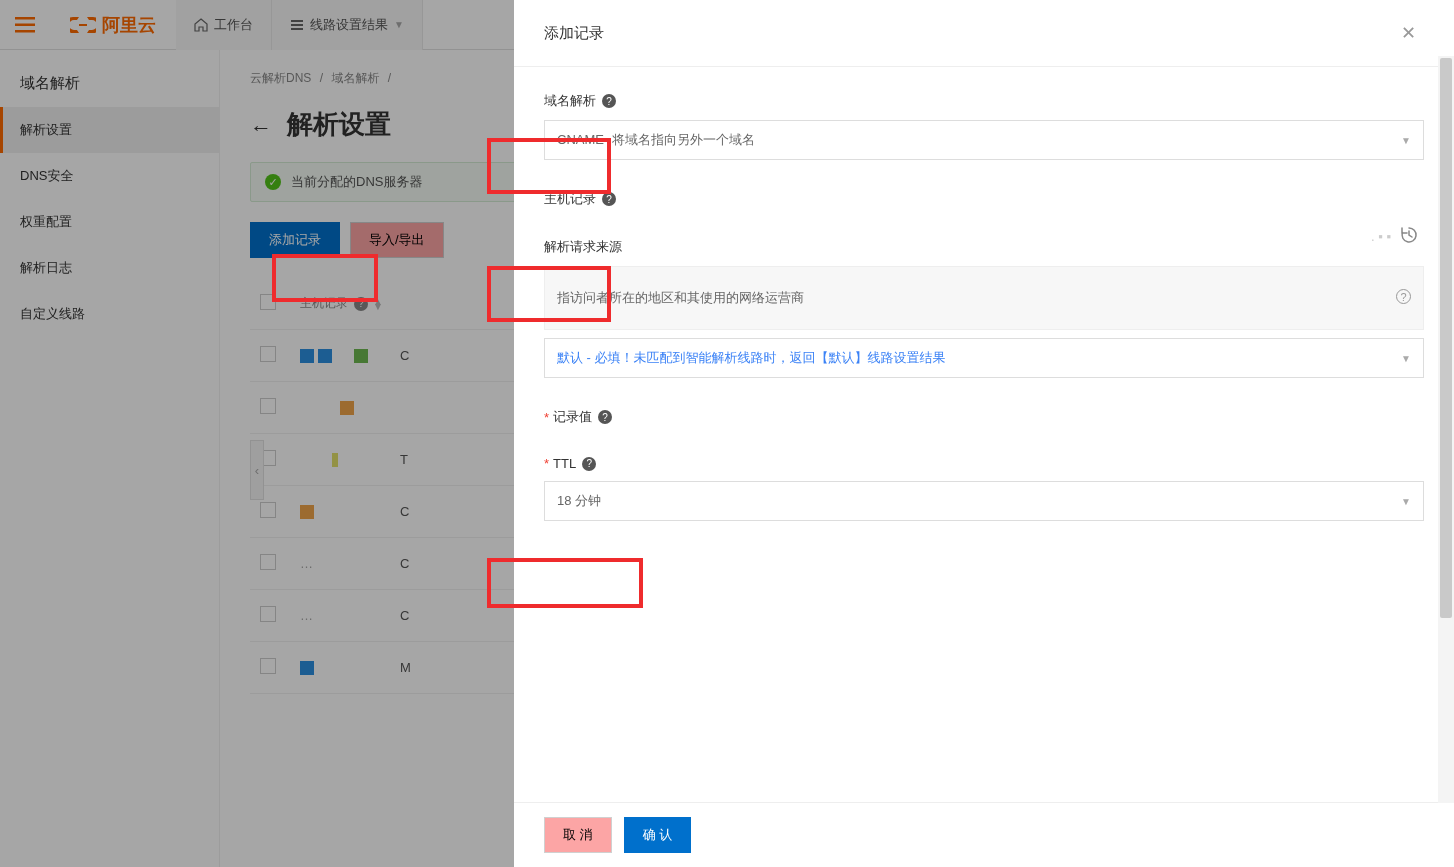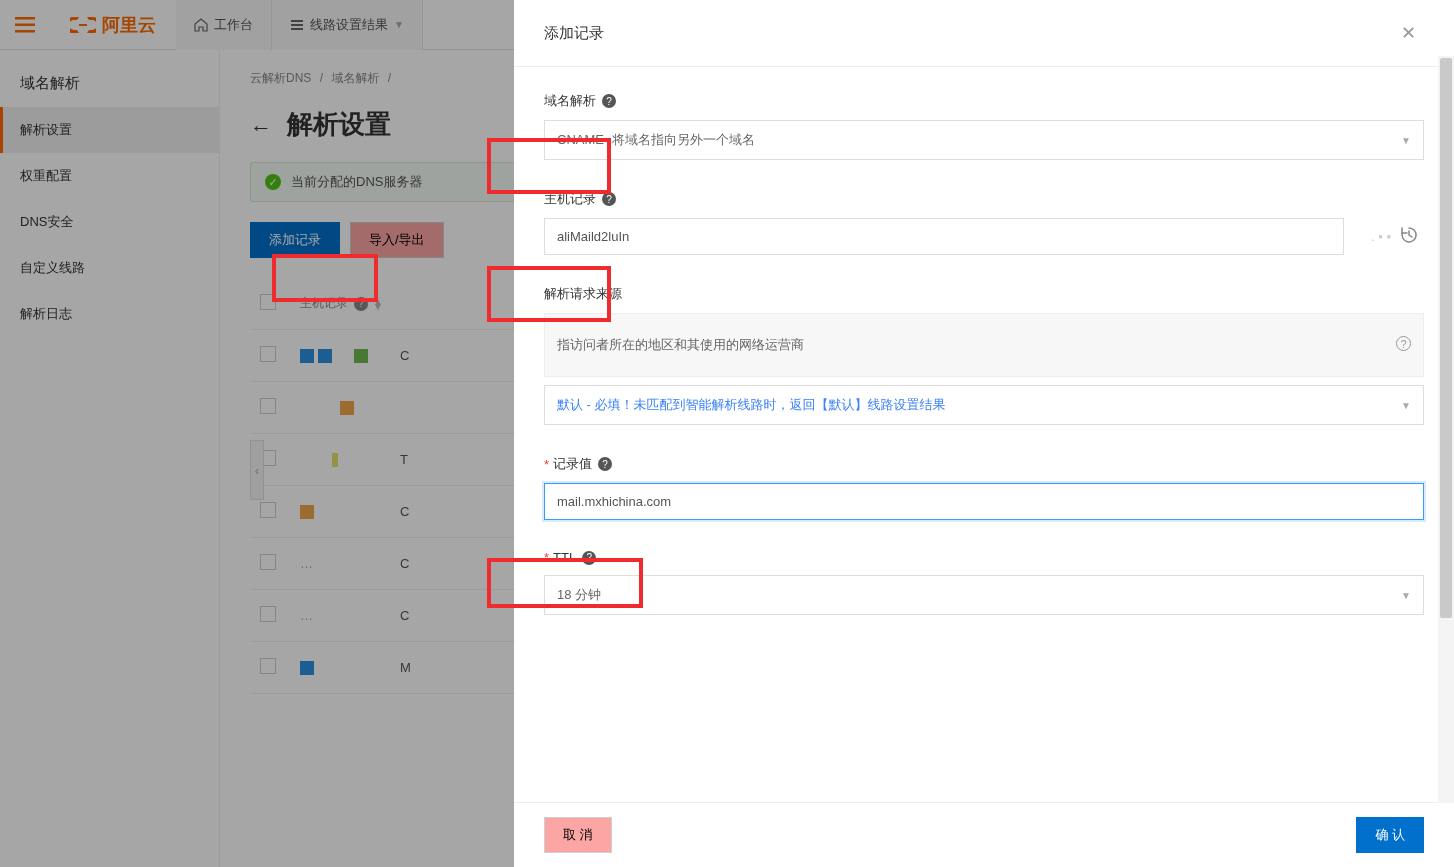--- a/index.html
+++ b/index.html
@@ -49,21 +49,21 @@
 .help-icon { width: 14px; height: 14px; border-radius: 50%; background: #555; color: #fff; font-size: 10px; display: inline-flex; align-items: center; justify-content: center; margin-left: 6px; }
 .help-icon-o { width: 15px; height: 15px; border-radius: 50%; border:1px solid #999; color: #999; font-size: 11px; display: inline-flex; align-items: center; justify-content: center;}
 .form-select, .form-input { width: 100%; border: 1px solid #ddd; padding: 10px 12px; font-size: 13px; color: #666; background: #fff; display:flex; align-items:center; position: relative; }
 .form-select .caret { margin-left: auto; color: #aaa; font-size: 10px; }
 .form-input input { border: none; outline: none; width: 100%; font-size: 13px; color: #555; background: transparent; }
 .form-row { margin-bottom: 30px; position: relative; }
 .form-input.focused { border-color: #3b99fc; box-shadow: 0 0 0 2px rgba(59,153,252,0.2); }
 .suffix-box { position: absolute; right: -75px; top: 0; display:flex; align-items:center; gap:8px; height: 40px; }
 .hist-icon { color: #888; }
 .info-readonly { background: #f7f7f7; border: 1px solid #eee; padding: 22px 12px; font-size: 13px; color: #666; display:flex; align-items:flex-start; }
-.drawer-footer { border-top: 1px solid #eee; padding: 14px 30px; display: flex; justify-content: space-between; gap: 12px; }
+.drawer-footer { border-top: 1px solid #eee; padding: 14px 30px; display: flex; justify-content: flex-start; gap: 12px; }
 .hl { position: absolute; border: 4px solid #ef2b2d; z-index: 30; pointer-events: none; }
 </style>
 </head>
 <body>
 
 <div class="topbar">
   <div class="hamburger">
     <svg viewBox="0 0 20 16">
         <rect width="20" height="2.5" fill="#ff6a00"></rect>
         <rect y="6.5" width="20" height="2.5" fill="#ff6a00"></rect>
@@ -92,24 +92,24 @@
     <span>线路设置结果</span>
     <span style="margin-left:6px;color:#aaa;font-size:10px;">▼</span>
   </div>
 </div>
 
 <div class="layout">
 
   <div class="sidebar">
     <div class="sidebar-title">域名解析</div>
     <div class="sidebar-item active"><span>解析设置</span></div>
+    <div class="sidebar-item"><span>DNS安全</span></div>
     <div class="sidebar-item"><span>权重配置</span></div>
-    <div class="sidebar-item"><span>DNS安全</span></div>
+    <div class="sidebar-item"><span>解析日志</span></div>
     <div class="sidebar-item"><span>自定义线路</span></div>
-    <div class="sidebar-item"><span>解析日志</span></div>
   </div>
 
   <div class="main">
     <div class="breadcrumb">
       <a style="color:#888;text-decoration:none;">云解析DNS</a>
       <span>/</span>
       <a style="color:#888;text-decoration:none;">域名解析</a>
       <span>/</span>
     </div>
     <div class="page-title-row">
@@ -205,23 +205,20 @@
         <span>CNAME- 将域名指向另外一个域名</span>
         <span class="caret">▼</span>
       </div>
     </div>
 
     <div class="form-row" style="width: calc(100% - 80px);">
       <div class="form-label">
         <span>主机记录</span>
         <span class="help-icon">?</span>
       </div>
-      <div class="form-input">
-        <input value="aliMaild2luIn" style="">
-      </div>
       <div class="suffix-box" style="top:26px;">
         <span style="color:#ccc;">. ▪ ▪</span>
         <span class="hist-icon">
           <svg width="20" height="20" viewBox="0 0 20 20">
               <path d="M10 3 a7 7 0 1 1 -6.5 4.5 M3 3 v5 h5 M10 6 v4 l3 2" fill="none" stroke="#888" stroke-width="1.5" stroke-linecap="round"></path>
             </svg>
         </span>
       </div>
     </div>
 
@@ -238,23 +235,20 @@
         <span class="caret">▼</span>
       </div>
     </div>
 
     <div class="form-row">
       <div class="form-label">
         <span class="req">*</span>
         <span>记录值</span>
         <span class="help-icon">?</span>
       </div>
-      <div class="form-input focused">
-        <input value="mail.mxhichina.com" style="">
-      </div>
     </div>
 
     <div class="form-row">
       <div class="form-label">
         <span class="req">*</span>
         <span>TTL</span>
         <span class="help-icon">?</span>
       </div>
       <div class="form-select">
         <span>18 分钟</span>

